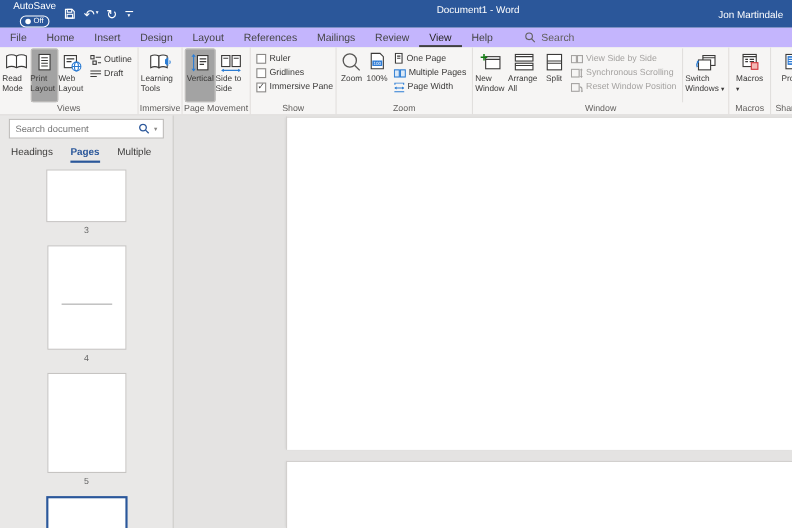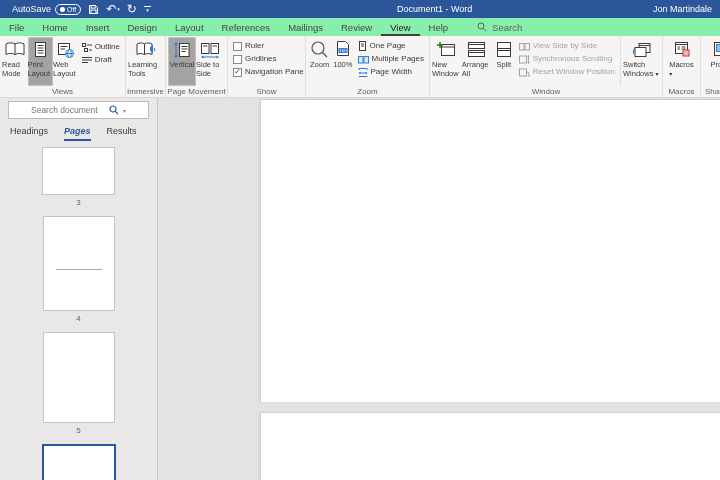--- a/index.html
+++ b/index.html
@@ -3,35 +3,35 @@
 <meta charset="utf-8">
 <style>
   * { box-sizing: border-box; margin: 0; padding: 0; }
   html,body { width:720px; height:480px; overflow:hidden; }
   body { font-family:"Liberation Sans", sans-serif; color:#3B3A39; }
   .app { width:720px; height:480px; display:flex; flex-direction:column; background:#E4E3E2; }
 
   
   .titlebar { flex:0 0 18px; background:#2B579A; color:#fff; display:flex; align-items:center; position:relative; font-size:9px; }
   .tb-left { display:flex; align-items:center; gap:7px; padding-left:12px; }
-  .autosave-wrap { display:flex; align-items:center; gap:4px; }
+  .autosave-wrap { display:flex; align-items:center; gap:4px;flex-direction:column; }
   .autosave-pill { display:flex; align-items:center; gap:2px; border:1px solid #fff; border-radius:6px; height:11px; padding:0 4px; }
   .autosave-dot { width:5px; height:5px; border-radius:50%; background:#fff; }
   .autosave-state { font-size:7px; color:#fff; }
   .tb-btn { display:flex; align-items:center; line-height:1; color:#fff; }
   .tb-glyph { font-size:12px; }
   .tb-caret { font-size:5px; margin-left:1px; }
   .qat-custom { display:flex; flex-direction:column; align-items:center; }
   .qat-line { width:7px; height:1px; background:#fff; margin-bottom:1px; }
   .qat-caret { font-size:5px; line-height:4px; }
   .tb-title { position:absolute; left:397px; top:0; height:18px; display:flex; align-items:center; }
   .tb-user { margin-left:auto; padding-right:8px; }
 
   
-  .menurow { flex:0 0 18px; background:#86efac; display:flex; align-items:center; font-size:9.5px; color:#444; }
+  .menurow { flex:0 0 18px; background:#c4b5fd; display:flex; align-items:center; font-size:9.5px; color:#444; }
   .menu-tab { padding:0 9px; height:18px; display:flex; align-items:center; }
   .menu-tab.active { color:#252423; border-bottom:2px solid #404040; padding-top:2px; }
   .menu-search { display:flex; align-items:center; gap:5px; margin-left:20px; color:#605E5C; }
 
   
   .ribbon { flex:0 0 62px; background:#F6F5F4; display:flex; border-bottom:1px solid #D8D6D4; overflow:hidden; }
   .rgroup { display:flex; flex-direction:column; border-right:1px solid #E1DFDD; flex:0 0 auto; }
   .rgroup-content { flex:1; display:flex; align-items:stretch; padding:1px 2px 0 2px; }
   .rgroup-label { height:11px; line-height:11px; text-align:center; font-size:8px; color:#605E5C; white-space:nowrap; overflow:hidden; }
   .bigbtn { width:28px; display:flex; flex-direction:column; align-items:center; padding:2px 0 0 0; border-radius:2px; }
@@ -46,25 +46,25 @@
   .caret-sm { font-size:6px; color:inherit; }
   .sep-left { border-left:1px solid #E1DFDD; margin-left:2px; padding-left:2px; }
 
   
   .content { flex:1; display:flex; min-height:0; }
 
   .navpane { flex:0 0 158px; background:#E9E8E7; border-right:1px solid #C9C7C5; display:flex; flex-direction:column; overflow:hidden; }
   .nav-header { display:flex; align-items:center; padding:8px 6px 4px 10px; }
   .nav-title { color:#2B579A; font-size:13px; flex:1; }
   .nav-hbtn { color:#5A5856; padding:0 5px; font-size:9px; }
-  .nav-search { margin:3px 8px 2px 8px; height:18px; background:#fff; border:1px solid #BDBBB9; display:flex; align-items:center; padding:0 22px; gap:4px; }
+  .nav-search { margin:3px 8px 2px 8px; height:18px; background:#fff; border:1px solid #BDBBB9; display:flex; align-items:center; padding:0 5px; gap:4px; }
   .nav-search input { flex:1; border:none; outline:none; background:transparent; font-size:8.5px; color:#3B3A39; font-family:inherit; min-width:0; }
   .nav-tabs { display:flex; padding:5px 10px 0 10px; }
   .nav-tab { font-size:9px; color:#3B3A39; margin-right:16px; padding-bottom:3px; }
-  .nav-tab.active { color:#2B579A; font-weight:bold; border-bottom:2px solid #2B579A;font-style:italic; }
+  .nav-tab.active { color:#2B579A; font-weight:bold; border-bottom:2px solid #2B579A; }
   .thumbs { flex:1; display:flex; flex-direction:column; align-items:center; padding-top:6px; overflow:hidden; }
   .thumb { background:#fff; border:1px solid #C6C4C2; flex:0 0 auto; }
   .thumb.landscape { width:73px; height:48px; }
   .thumb.portrait  { width:72px; height:95px; }
   .thumb.p5 { height:91px; }
   .thumb.selected { border:2px solid #2B579A; width:74px; height:40px; }
   .thumb-num { font-size:8px; color:#666; margin:3px 0 9px 0; }
   .thumb-textline { width:46px; height:1px; background:#AAA; margin:52px auto 0 auto; }
 
   .docarea { flex:1; position:relative; background:#E4E3E2; overflow:hidden; }
@@ -248,21 +248,21 @@
           <div class="smallbtn">
             <span class="chk"></span>
             <span>Ruler</span>
           </div>
           <div class="smallbtn">
             <span class="chk"></span>
             <span>Gridlines</span>
           </div>
           <div class="smallbtn">
             <span class="chk checked"></span>
-            <span>Navigation Pane</span>
+            <span>Immersive Pane</span>
           </div>
         </div>
       </div>
       <div class="rgroup-label">Show</div>
     </div>
 
     <div class="rgroup" style="width:124px">
       <div class="rgroup-content">
         <div class="bigbtn" style="width:30px">
           <span class="icn">
@@ -446,21 +446,21 @@
         <input type="text" placeholder="Search document" style="">
         <svg width="10" height="10" viewBox="0 0 10 10">
           <circle cx="4" cy="4" r="3" fill="none" stroke="#2B579A" stroke-width="1.2"></circle>
           <line x1="6.3" y1="6.3" x2="9.2" y2="9.2" stroke="#2B579A" stroke-width="1.2"></line>
         </svg>
         <span class="caret-sm" style="color:#8A8886">▾</span>
       </div>
       <div class="nav-tabs">
         <span class="nav-tab">Headings</span>
         <span class="nav-tab active">Pages</span>
-        <span class="nav-tab">Results</span>
+        <span class="nav-tab">Multiple</span>
       </div>
       <div class="thumbs">
         <div class="thumb landscape"></div>
         <div class="thumb-num">3</div>
         <div class="thumb portrait">
           <div class="thumb-textline"></div>
         </div>
         <div class="thumb-num">4</div>
         <div class="thumb portrait p5"></div>
         <div class="thumb-num">5</div>

